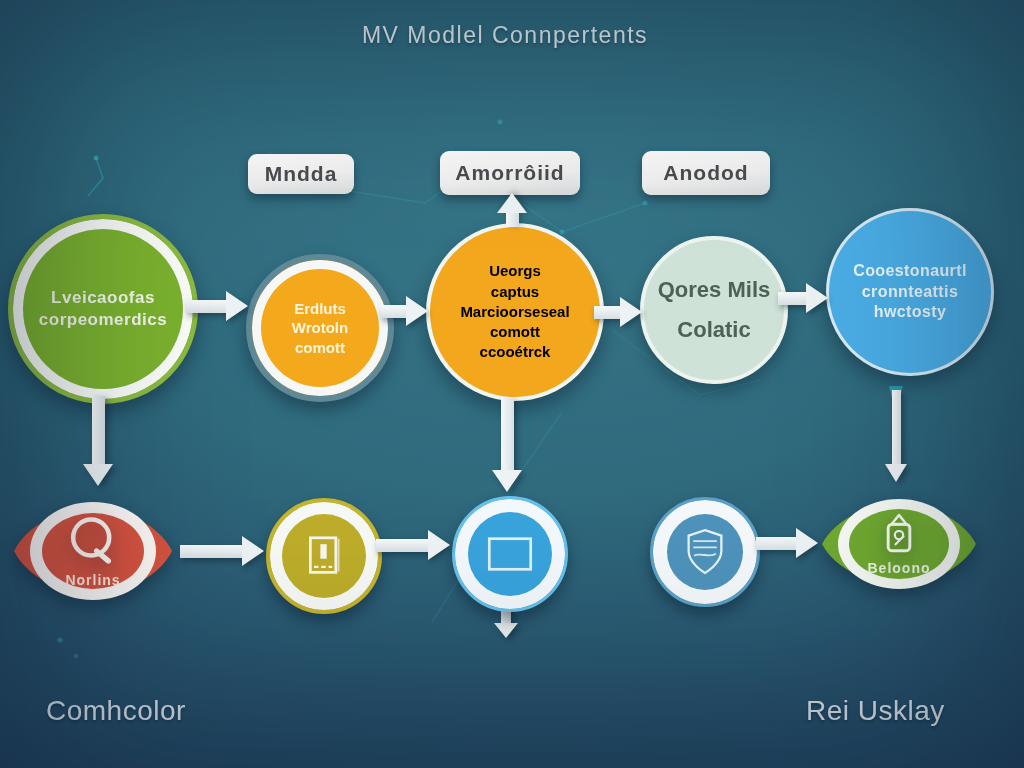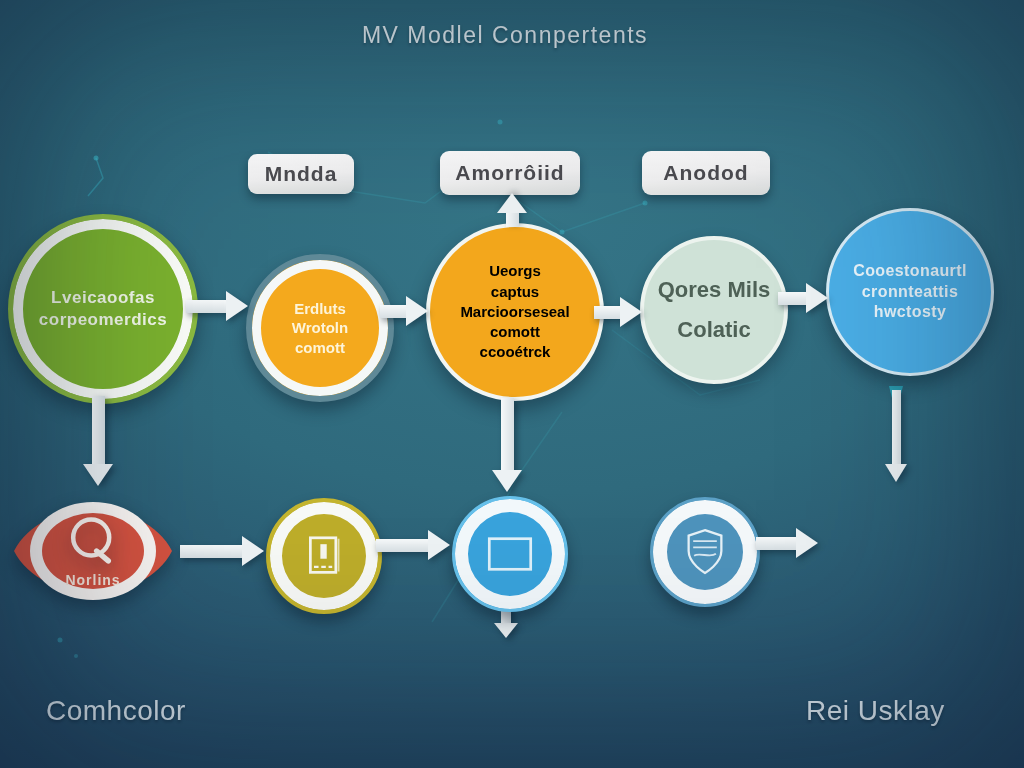--- a/index.html
+++ b/index.html
@@ -237,20 +237,38 @@
   <div class="node n-steel" style="left:650px;top:497px;width:104px;height:104px;">
     <span class="icon-wrap">
       <svg viewBox="0 0 44 54" width="40" height="50">
         <path d="M22 3 L40 9 V26 C40 40 22 50 22 50 C22 50 4 40 4 26 V9 Z" fill="none" stroke="#e6f1f7" stroke-width="2.5"></path>
         <path d="M9 15 H35 M9 22 H35" stroke="#e6f1f7" stroke-width="2" opacity=".9"></path>
         <path d="M10 31 C16 27 28 34 34 29" stroke="#e6f1f7" stroke-width="2" fill="none" opacity=".9"></path>
       </svg>
     </span>
   </div>
 
+  <div class="lens" style="left:820px;top:488px;width:158px;height:112px;">
+    <svg viewBox="0 0 158 112" width="158" height="112">
+      <path d="M2,56 C30,4 128,4 156,56 C128,108 30,108 2,56 Z" fill="#71aa30"></path>
+      <ellipse cx="79" cy="56" rx="61" ry="45" fill="#f8fbf5"></ellipse>
+      <ellipse cx="79" cy="56" rx="50" ry="35" fill="#71aa30"></ellipse>
+    </svg>
+    <div class="inner">
+      <span class="icon-wrap">
+        <svg viewBox="0 0 48 52" width="40" height="44">
+          <path d="M24 2 L33 13 H15 Z" fill="none" stroke="#f6faf1" stroke-width="3" stroke-linejoin="round"></path>
+          <rect x="11" y="13" width="26" height="32" rx="5" fill="none" stroke="#f6faf1" stroke-width="3.5"></rect>
+          <circle cx="24" cy="26" r="5" fill="none" stroke="#f6faf1" stroke-width="2.5"></circle>
+          <path d="M19 38 L30 27" stroke="#f6faf1" stroke-width="2.5"></path>
+        </svg>
+      </span>
+      <span class="cap" style="color:#eef6e3;">Beloono</span>
+    </div>
+  </div>
 
   <div class="ar" style="left:180px;top:536px;width:84px;height:30px;">
       <div class="shaft"></div>
       <div class="head"></div>
     </div>
   <div class="ar" style="left:376px;top:530px;width:74px;height:30px;">
       <div class="shaft"></div>
       <div class="head"></div>
     </div>
   <div class="ar" style="left:756px;top:528px;width:62px;height:30px;">

